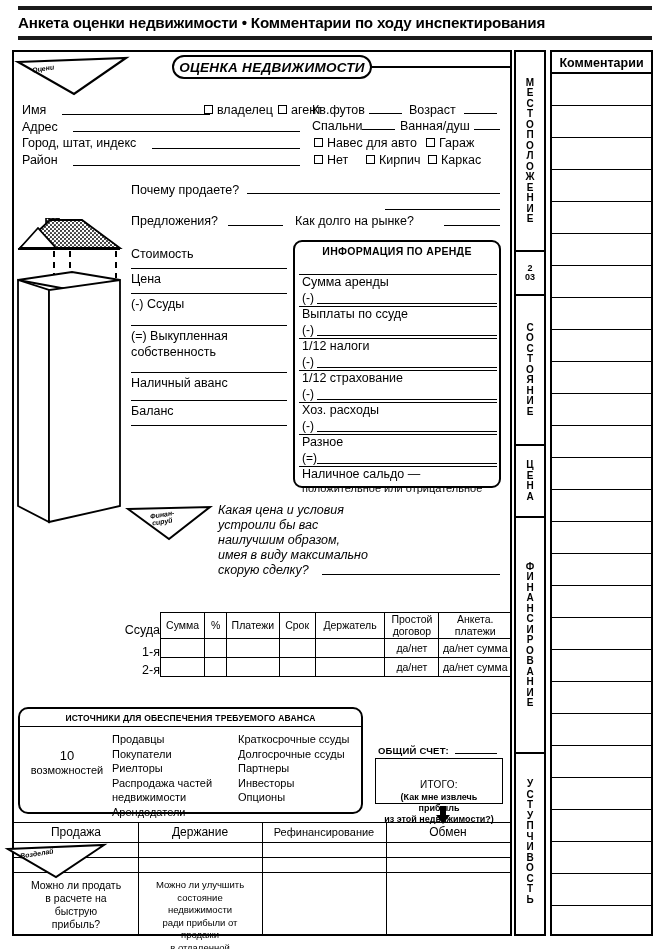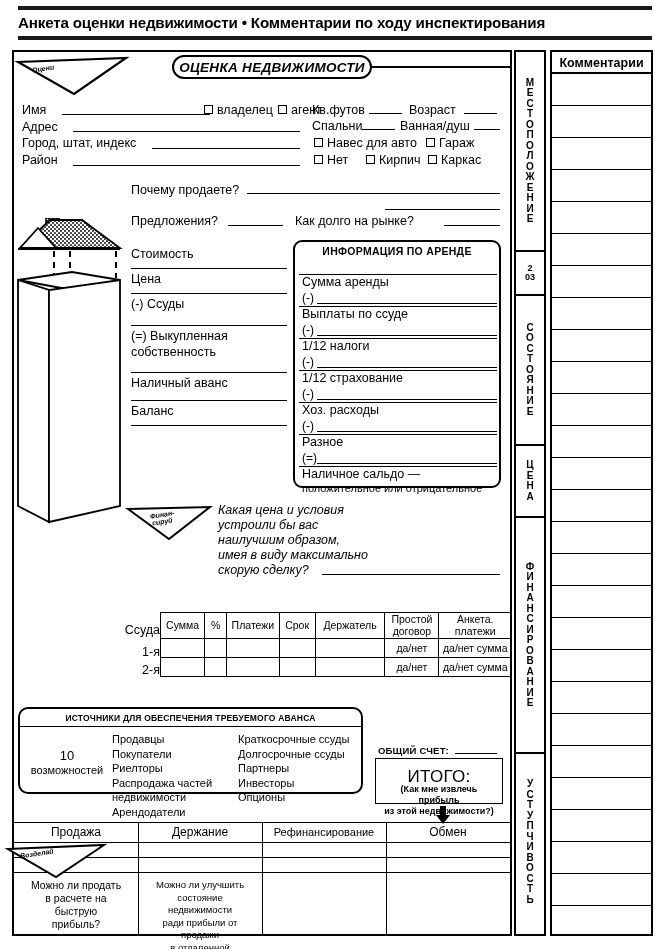--- a/index.html
+++ b/index.html
@@ -82,40 +82,40 @@
   #loan-table td,#loan-table th{
     border:1.6px solid #000;font-size:10.5px;text-align:center;padding:0;
     font-weight:normal;
   }
   #loan-table thead th{height:25px;line-height:11.5px;}
   #loan-table tbody td{height:18px;}
   .rowlbl{position:absolute;font-size:12.5px;text-align:right;width:42px;}
 
   
   #src-box{
-    position:absolute;left:18px;top:707px;width:345px;height:87px;
+    position:absolute;left:18px;top:707px;width:345px;height:107px;
     border:2.2px solid #000;border-radius:10px;box-sizing:border-box;background:#fff;
   }
   #src-head{
     position:absolute;left:0;top:1px;width:100%;height:16px;
     font-weight:bold;font-size:8.5px;text-align:center;line-height:16px;letter-spacing:0.2px;
   }
   #src-head-rule{position:absolute;left:0;top:17px;width:100%;border-top:1.6px solid #000;}
   #src-count{position:absolute;left:8px;top:40px;width:78px;text-align:center;font-size:11px;line-height:14px;}
   #src-count .num{font-size:13px;}
   .src-col{position:absolute;top:23px;font-size:11px;line-height:14.5px;}
 
   
   #total-acct{position:absolute;left:378px;top:745px;font-size:9.5px;font-weight:bold;white-space:nowrap;letter-spacing:0.2px;}
   #total-acct-ln{position:absolute;left:455px;top:753px;width:42px;border-bottom:1.6px solid #000;}
   #itog-box{
     position:absolute;left:375px;top:758px;width:128px;height:46px;
     border:1.8px solid #000;box-sizing:border-box;text-align:center;background:#fff;
   }
-  #itog-title{font-size:17px;line-height:15px;margin-top:10px;letter-spacing:0.3px;}
+  #itog-title{font-size:10px;line-height:15px;margin-top:18px;letter-spacing:0.3px;}
   #itog-sub{font-size:9px;line-height:11px;font-weight:bold;padding:0 3px;}
   #arrow-down{position:absolute;left:434px;top:806px;}
 
   
   #bot-sec{position:absolute;left:14px;top:822px;width:496px;height:112px;}
   .botcol{position:absolute;top:0;height:112px;box-sizing:border-box;}
   .bot-head{height:20px;border-bottom:1.6px solid #000;font-size:12px;text-align:center;line-height:20px;}
   .bot-blank{height:14px;border-bottom:1.6px solid #000;}
   .bot-q{font-size:10.5px;line-height:13px;text-align:center;padding:6px 16px 0;}
   .vsep{position:absolute;top:0;width:0;height:112px;border-left:1.6px solid #000;}

